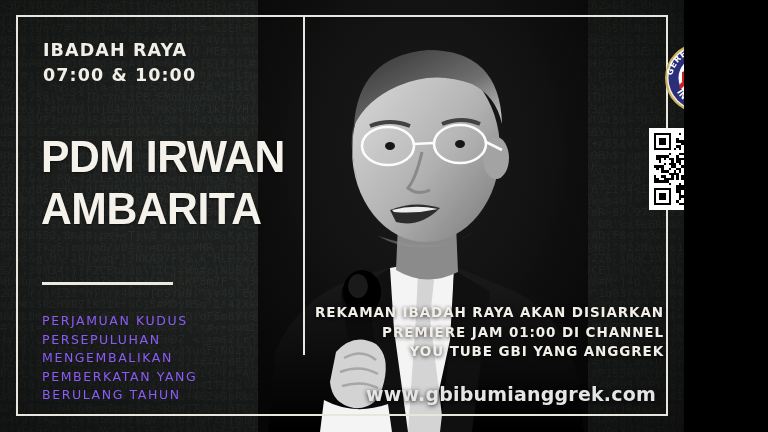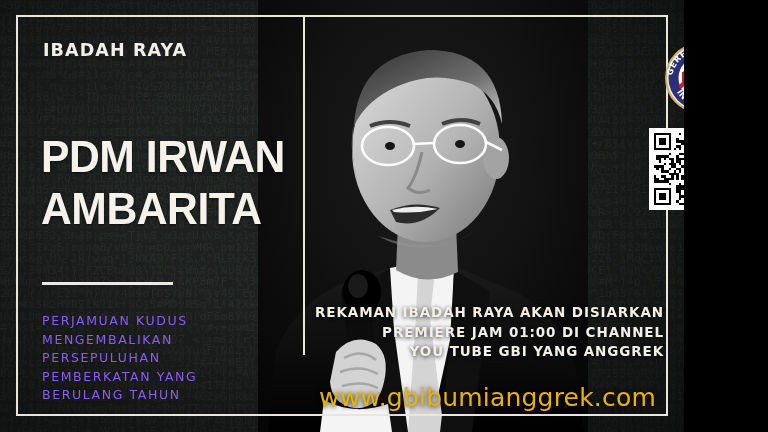--- a/index.html
+++ b/index.html
@@ -60,21 +60,21 @@
       background:#fff;padding:5px;box-sizing:border-box;z-index:8;}
   .qr svg{display:block;width:100%;height:100%;}
 
   .announce{position:absolute;right:20px;top:303px;z-index:7;text-align:right;}
   .announce div{color:#f2efe8;font-size:13.5px;font-weight:bold;
                 letter-spacing:.9px;line-height:19.5px;
                 font-family:"DejaVu Sans", sans-serif;
                 text-shadow:0 1px 4px rgba(0,0,0,.8);}
 
   .web{position:absolute;right:28px;top:383px;z-index:7;
-       color:#eab308;font-size:25px;font-weight:normal;letter-spacing:.2px;
+       color:#e5e5e5;font-size:19px;font-weight:bold;letter-spacing:.2px;
        font-family:"DejaVu Sans", sans-serif;
        text-shadow:0 1px 5px rgba(0,0,0,.85);}
 </style>
 </head>
 <body>
 
 <div id="poster">
 
   <div class="texture" id="tex1">&lt;3D{N0l4Q!;iES&gt;eeTtt(&amp;hx+eXX]Ep)e6C$0-t*OS9z%sUhYe41,?7q-s7V?\^@@qg[jOV#'mY&amp;IdAAqtI62xG6&lt;,6H0,6?mFqF%I@!l5F/S@=I+y&lt;w(x
 j]t1mEx/hYo;W63;FJ!A$U9o@KYiv(NW8k7989vR..URE+LvBv)CR*(c_l)&lt;U$%3?o.6Uz@3s+h1}}88sPG$u#]Ey+5VHW&amp;1_&lt;jt{_gR55y.Fa":BVGK9g
@@ -230,33 +230,34 @@
 
       <path d="M66 400 Q96 416 130 404 L134 432 L62 432 Z" fill="#e9e7e3"></path>
     </svg>
   </div>
 
   <div class="frame"></div>
   <div class="vdiv"></div>
 
   <div class="head">
     <div>IBADAH RAYA</div>
+    <div>07:00 &amp; 10:00</div>
   </div>
 
   <div class="bigname">
     <div>PDM IRWAN</div>
     <div>AMBARITA</div>
   </div>
 
   <div class="rule"></div>
 
   <div class="bullets" id="topics">
       <div>PERJAMUAN KUDUS</div>
+      <div>PERSEPULUHAN</div>
       <div>MENGEMBALIKAN</div>
-      <div>PERSEPULUHAN</div>
       <div>PEMBERKATAN YANG</div>
       <div>BERULANG TAHUN</div>
     </div>
 
   <div class="logo">
     <svg viewBox="0 0 72 72" aria-hidden="true">
       <defs>
         <path id="arcTop" d="M 8 38 A 28 28 0 0 1 64 38"></path>
         <path id="arcBot" d="M 10 38 A 26 26 0 0 0 62 38"></path>
       </defs>

